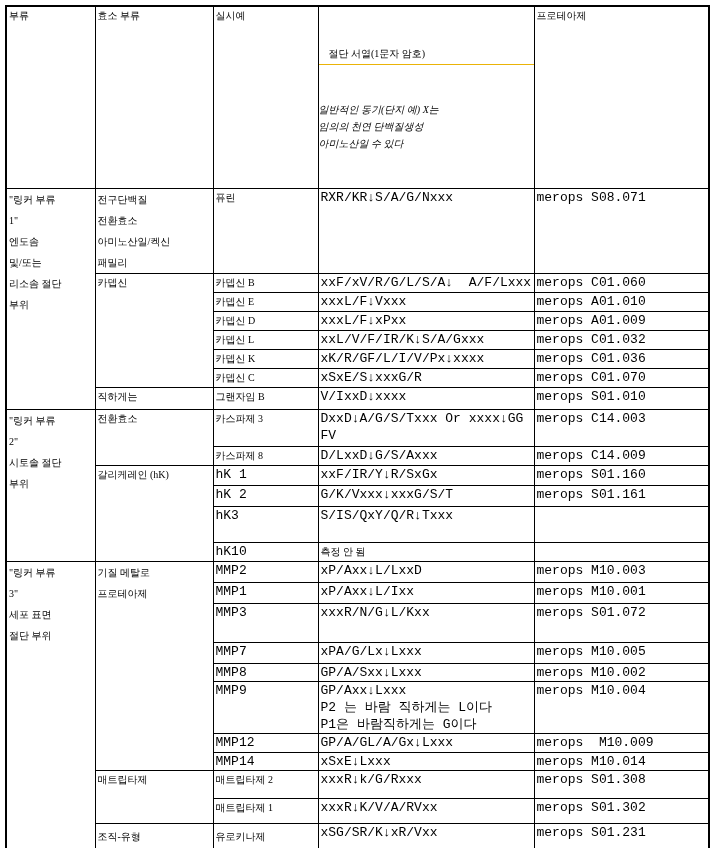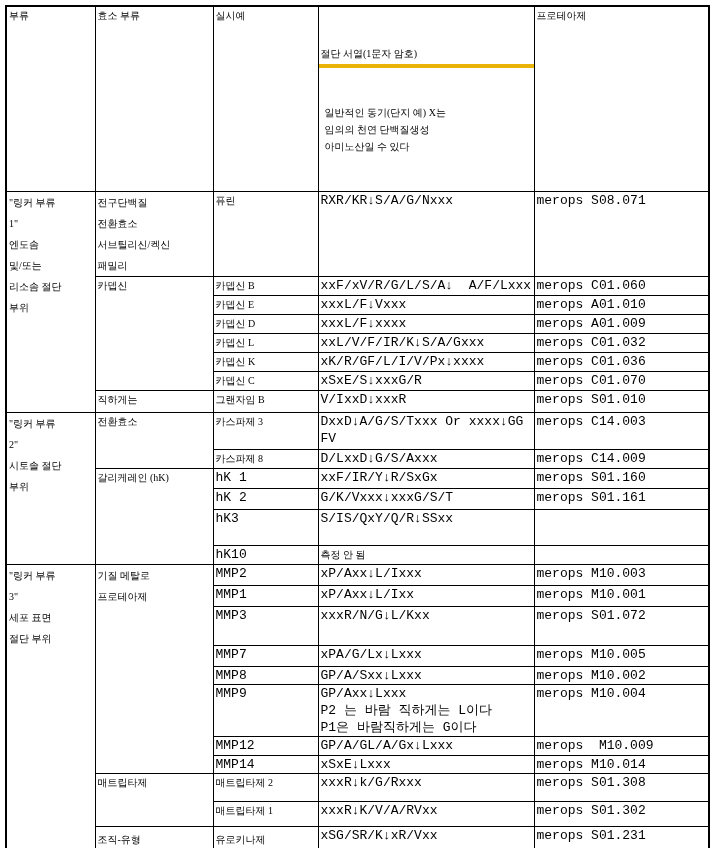--- a/index.html
+++ b/index.html
@@ -34,29 +34,30 @@
   }
   .mono {
     font-family: "Liberation Mono", "DejaVu Sans Mono", monospace;
     font-size: 13px;
     line-height: 17px;
   }
   .lh21 { line-height: 21px; }
   .lh25 { line-height: 25px; }
   .thseq { padding: 0; }
   .seqtitle {
-    border-bottom: 4px solid #eab308;
-    padding: 0 2px;
+    border-bottom: 1px solid #eab308;
+    padding: 0 10px;
     line-height: 21px;
     white-space: pre-wrap;
   }
   .seqnote {
-    padding: 0 6px;
+    padding: 0 0;
     line-height: 17px;
     white-space: pre-wrap;
+    font-style: italic;
   }
 </style>
 </head>
 <body>
 
 <table class="doc">
   <colgroup>
     <col style="width:89px">
     <col style="width:118px">
     <col style="width:105px">
@@ -80,61 +81,61 @@
 
   <tr style="height:81px">
     <td class="ko lh21" rowspan="8">"링커 부류
 1"
 엔도솜
 및/또는
 리소솜 절단
 부위</td>
     <td class="ko lh21">전구단백질
 전환효소
-서브틸리신/켁신
+아미노산일/켁신
 패밀리</td>
     <td class="ko">퓨린</td>
     <td class="mono">RXR/KR↓S/A/G/Nxxx</td>
     <td class="mono">merops S08.071</td>
   </tr>
   <tr style="height:18px">
     <td class="ko" rowspan="6">카뎁신</td>
     <td class="ko">카뎁신 B</td>
     <td class="mono">xxF/xV/R/G/L/S/A↓  A/F/Lxxx</td>
     <td class="mono">merops C01.060</td>
   </tr>
   <tr style="height:18px">
     <td class="ko">카뎁신 E</td>
     <td class="mono">xxxL/F↓Vxxx</td>
     <td class="mono">merops A01.010</td>
   </tr>
   <tr style="height:18px">
     <td class="ko">카뎁신 D</td>
-    <td class="mono">xxxL/F↓xxxx</td>
+    <td class="mono">xxxL/F↓xPxx</td>
     <td class="mono">merops A01.009</td>
   </tr>
   <tr style="height:18px">
     <td class="ko">카뎁신 L</td>
     <td class="mono">xxL/V/F/IR/K↓S/A/Gxxx</td>
     <td class="mono">merops C01.032</td>
   </tr>
   <tr style="height:18px">
     <td class="ko">카뎁신 K</td>
     <td class="mono">xK/R/GF/L/I/V/Px↓xxxx</td>
     <td class="mono">merops C01.036</td>
   </tr>
   <tr style="height:18px">
     <td class="ko">카뎁신 C</td>
     <td class="mono">xSxE/S↓xxxG/R</td>
     <td class="mono">merops C01.070</td>
   </tr>
   <tr style="height:22px">
     <td class="ko">직하게는</td>
     <td class="ko">그랜자임 B</td>
-    <td class="mono">V/IxxD↓xxxR</td>
+    <td class="mono">V/IxxD↓xxxx</td>
     <td class="mono">merops S01.010</td>
   </tr>
 
   <tr style="height:37px">
     <td class="ko lh21" rowspan="6">"링커 부류
 2"
 시토솔 절단
 부위</td>
     <td class="ko" rowspan="2">전환효소</td>
     <td class="ko">카스파제 3</td>
@@ -153,38 +154,38 @@
     <td class="mono">xxF/IR/Y↓R/SxGx</td>
     <td class="mono">merops S01.160</td>
   </tr>
   <tr style="height:21px">
     <td class="mono">hK 2</td>
     <td class="mono">G/K/Vxxx↓xxxG/S/T</td>
     <td class="mono">merops S01.161</td>
   </tr>
   <tr style="height:36px">
     <td class="mono">hK3</td>
-    <td class="mono">S/IS/QxY/Q/R↓SSxx</td>
+    <td class="mono">S/IS/QxY/Q/R↓Txxx</td>
     <td class="mono"></td>
   </tr>
   <tr style="height:15px">
     <td class="mono">hK10</td>
     <td class="ko">측정 안 됨</td>
     <td class="mono"></td>
   </tr>
 
   <tr style="height:21px">
     <td class="ko lh21" rowspan="11">"링커 부류
 3"
 세포 표면
 절단 부위</td>
     <td class="ko lh21" rowspan="8">기질 메탈로
 프로테아제</td>
     <td class="mono">MMP2</td>
-    <td class="mono">xP/Axx↓L/Ixxx</td>
+    <td class="mono">xP/Axx↓L/LxxD</td>
     <td class="mono">merops M10.003</td>
   </tr>
   <tr style="height:21px">
     <td class="mono">MMP1</td>
     <td class="mono">xP/Axx↓L/Ixx</td>
     <td class="mono">merops M10.001</td>
   </tr>
   <tr style="height:39px">
     <td class="mono">MMP3</td>
     <td class="mono">xxxR/N/G↓L/Kxx</td>

